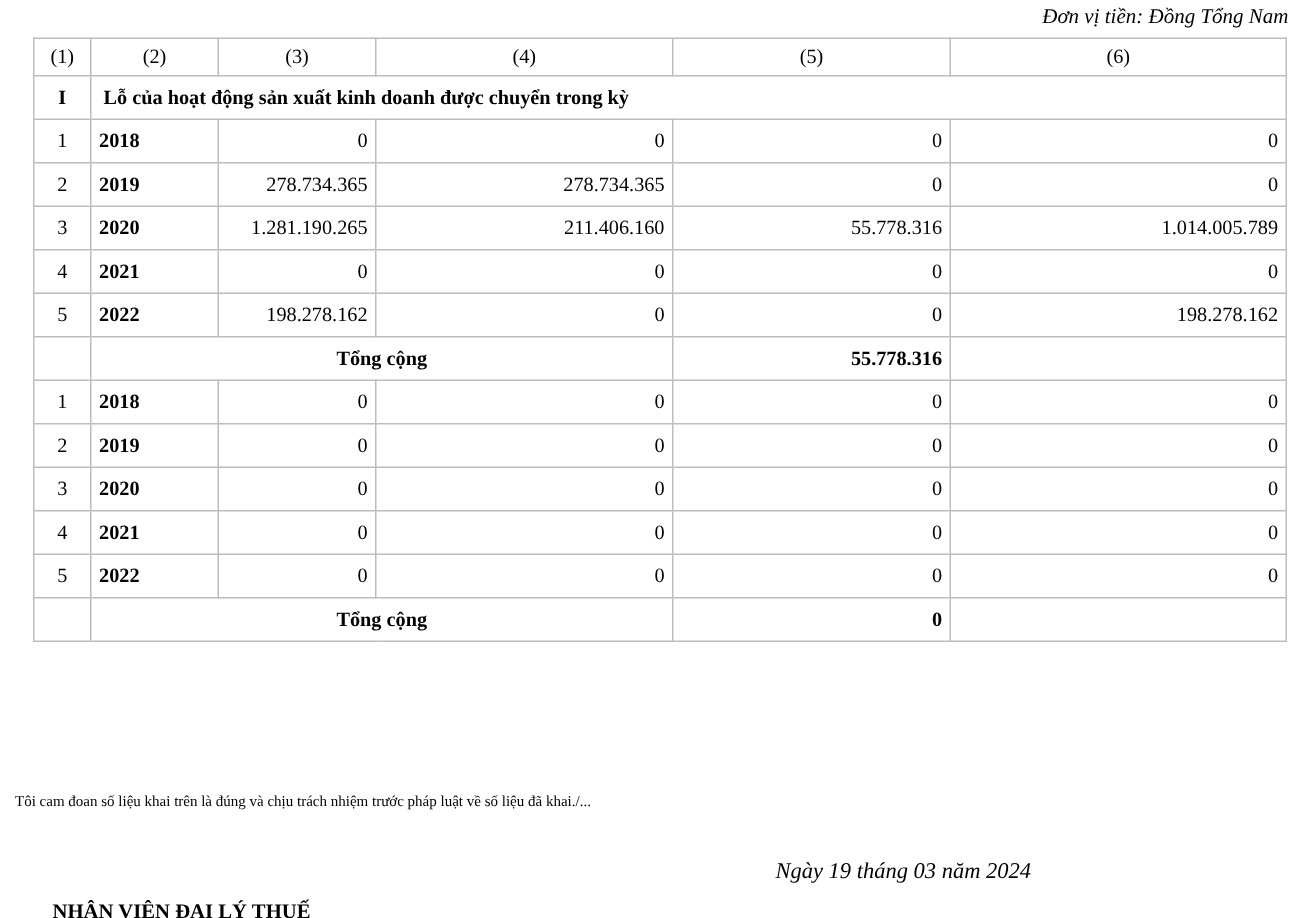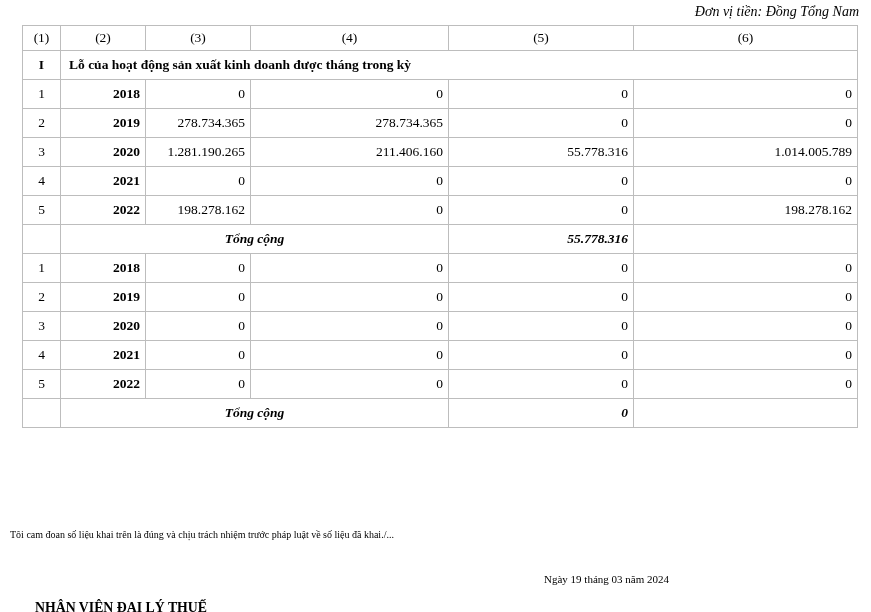--- a/index.html
+++ b/index.html
@@ -25,32 +25,32 @@
   .loss-table thead th {
     font-weight: bold; text-align: center;
     height: 46px; line-height: 1.35; padding: 2px 8px;
   }
   tr.idx td { text-align: center; height: 25px; font-weight: normal; }
   tr.sec td { height: 29px; font-weight: bold; }
   tr.sec .sec-idx { text-align: center; }
   tr.sec .sec-title { padding-left: 8px; }
   tr.data td { height: 29px; }
   .c-stt { text-align: center; }
-  .c-year { text-align: right; font-weight: bold; }
+  .c-year { text-align: left; font-weight: bold; }
   .c-num { text-align: right; padding-right: 5px !important; }
-  tr.total td { height: 29px; font-weight: bold; font-style: italic; }
+  tr.total td { height: 29px; font-weight: bold; }
   tr.total .t-label { text-align: center; }
   tr.total .t-value { text-align: right; padding-right: 5px !important; }
   .declaration {
     position: absolute; top: 529px; left: 10px;
     font-size: 10px;
   }
   .date-line {
-    position: absolute; top: 573px; left: 544px;
-    font-size: 11px;
+    position: absolute; top: 573px; left: 517px;
+    font-style: italic; font-size: 15px;
   }
   .signer-title {
     position: absolute; top: 600px; left: 35px;
     font-weight: bold; font-size: 13.8px;
   }
 </style>
 </head>
 <body>
 
 <div class="unit-note">Đơn vị tiền: Đồng Tổng Nam</div>
@@ -70,21 +70,21 @@
       <td>(2)</td>
       <td>(3)</td>
       <td>(4)</td>
       <td>(5)</td>
       <td>(6)</td>
     </tr>
   </thead>
   <tbody>
     <tr class="sec">
       <td class="sec-idx">I</td>
-      <td class="sec-title" colspan="5">Lỗ của hoạt động sản xuất kinh doanh được tháng trong kỳ</td>
+      <td class="sec-title" colspan="5">Lỗ của hoạt động sản xuất kinh doanh được chuyển trong kỳ</td>
     </tr>
     <tr class="data">
       <td class="c-stt">1</td>
       <td class="c-year">2018</td>
       <td class="c-num">0</td>
       <td class="c-num">0</td>
       <td class="c-num">0</td>
       <td class="c-num">0</td>
     </tr>
     <tr class="data">

